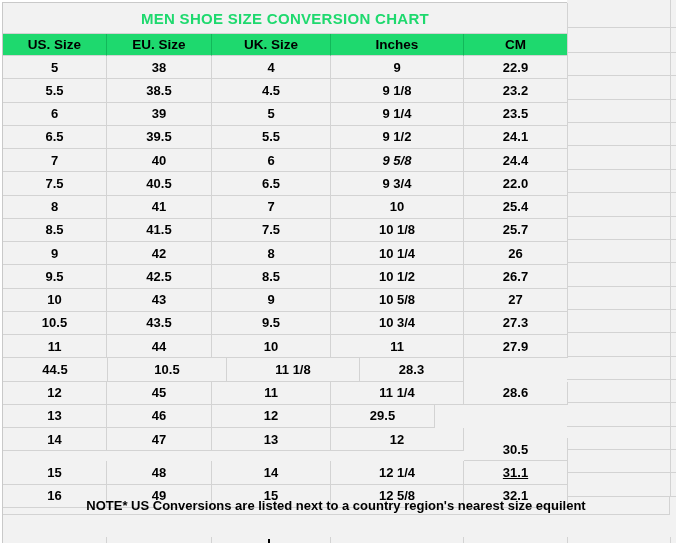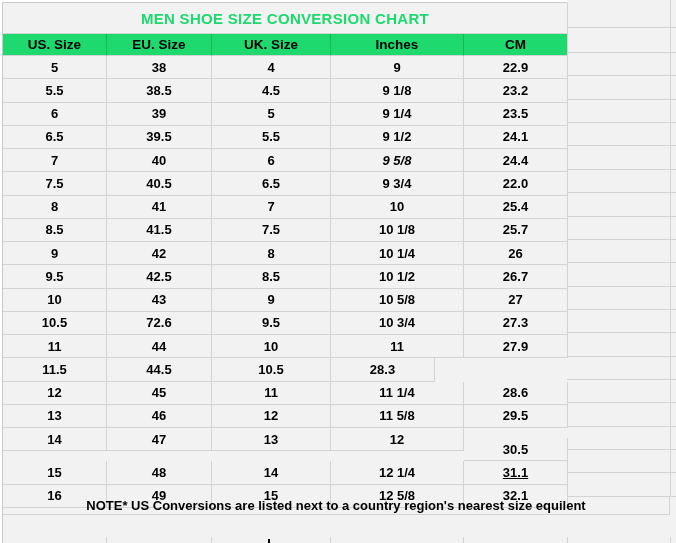--- a/index.html
+++ b/index.html
@@ -156,50 +156,49 @@
         </div>
         <div class="data-row">
           <div class="data-cell" style="width: 104px;">10</div>
           <div class="data-cell" style="width: 105px;">43</div>
           <div class="data-cell" style="width: 119px;">9</div>
           <div class="data-cell" style="width: 133px;">10 5/8</div>
           <div class="data-cell" style="width: 104px;">27</div>
         </div>
         <div class="data-row">
           <div class="data-cell" style="width: 104px;">10.5</div>
-          <div class="data-cell" style="width: 105px;">72.6</div>
+          <div class="data-cell" style="width: 105px;">43.5</div>
           <div class="data-cell" style="width: 119px;">9.5</div>
           <div class="data-cell" style="width: 133px;">10 3/4</div>
           <div class="data-cell" style="width: 104px;">27.3</div>
         </div>
         <div class="data-row">
           <div class="data-cell" style="width: 104px;">11</div>
           <div class="data-cell" style="width: 105px;">44</div>
           <div class="data-cell" style="width: 119px;">10</div>
           <div class="data-cell" style="width: 133px;">11</div>
           <div class="data-cell" style="width: 104px;">27.9</div>
         </div>
         <div class="data-row">
-          <div class="data-cell" style="width: 104px;">11.5</div>
           <div class="data-cell" style="width: 105px;">44.5</div>
           <div class="data-cell" style="width: 119px;">10.5</div>
+          <div class="data-cell" style="width: 133px;">11 1/8</div>
           <div class="data-cell" style="width: 104px;">28.3</div>
         </div>
         <div class="data-row">
           <div class="data-cell" style="width: 104px;">12</div>
           <div class="data-cell" style="width: 105px;">45</div>
           <div class="data-cell" style="width: 119px;">11</div>
           <div class="data-cell" style="width: 133px;">11 1/4</div>
           <div class="data-cell" style="width: 104px;">28.6</div>
         </div>
         <div class="data-row">
           <div class="data-cell" style="width: 104px;">13</div>
           <div class="data-cell" style="width: 105px;">46</div>
           <div class="data-cell" style="width: 119px;">12</div>
-          <div class="data-cell" style="width: 133px;">11 5/8</div>
           <div class="data-cell" style="width: 104px;">29.5</div>
         </div>
         <div class="data-row">
           <div class="data-cell" style="width: 104px;">14</div>
           <div class="data-cell" style="width: 105px;">47</div>
           <div class="data-cell" style="width: 119px;">13</div>
           <div class="data-cell" style="width: 133px;">12</div>
           <div class="data-cell" style="width: 104px; margin-top: 10px;">30.5</div>
         </div>
         <div class="data-row">

